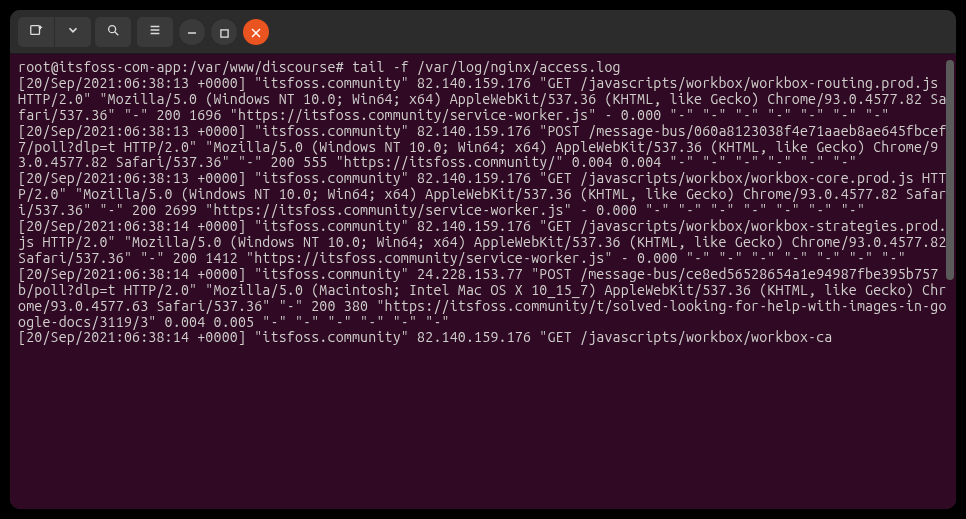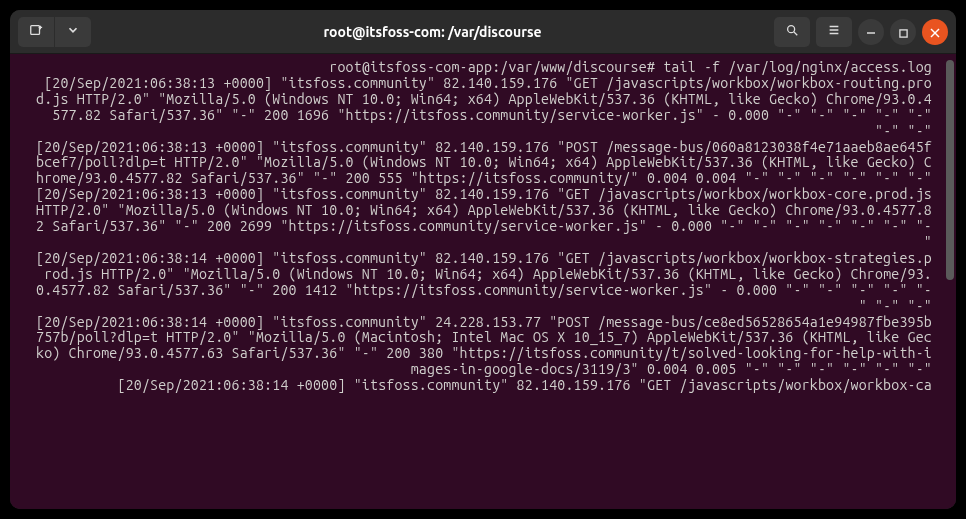--- a/index.html
+++ b/index.html
@@ -72,24 +72,23 @@
       justify-content: center;
       cursor: pointer;
       color: #ddd;
     }
     .window-ctrl.close { background: #e95420; color: #fff; }
     .window-ctrl svg { width: 10px; height: 10px; }
     .window-ctrl.square svg { width: 9px; height: 9px; }
     .terminal {
       flex: 1;
       background: #300a24;
-      padding: 6px 24px;
+      padding: 6px 8px;
       overflow: hidden;
       position: relative;
-      text-align: right;
     }
     .terminal-content {
       color: #d0cfcc;
       font-size: 14.2px;
       line-height: 1.12;
       white-space: pre-wrap;
       word-break: break-all;
       font-family: 'Ubuntu Mono', 'DejaVu Sans Mono', 'Courier New', monospace;
       letter-spacing: 0.2px;
     }
@@ -120,21 +119,20 @@
         </span>
       </button>
       <button class="tb-btn second">
         <span>
           <svg viewBox="0 0 16 16" fill="none" stroke="currentColor" stroke-width="2">
               <polyline points="4,6 8,10 12,6"></polyline>
             </svg>
         </span>
       </button>
     </div>
-    <div class="title">root@itsfoss-com: /var/discourse</div>
     <div class="titlebar-right">
       <button class="tb-btn single">
         <span>
           <svg viewBox="0 0 16 16" fill="none" stroke="currentColor" stroke-width="1.5">
               <circle cx="7" cy="7" r="4"></circle>
               <line x1="10" y1="10" x2="14" y2="14"></line>
             </svg>
         </span>
       </button>
       <button class="tb-btn single">

